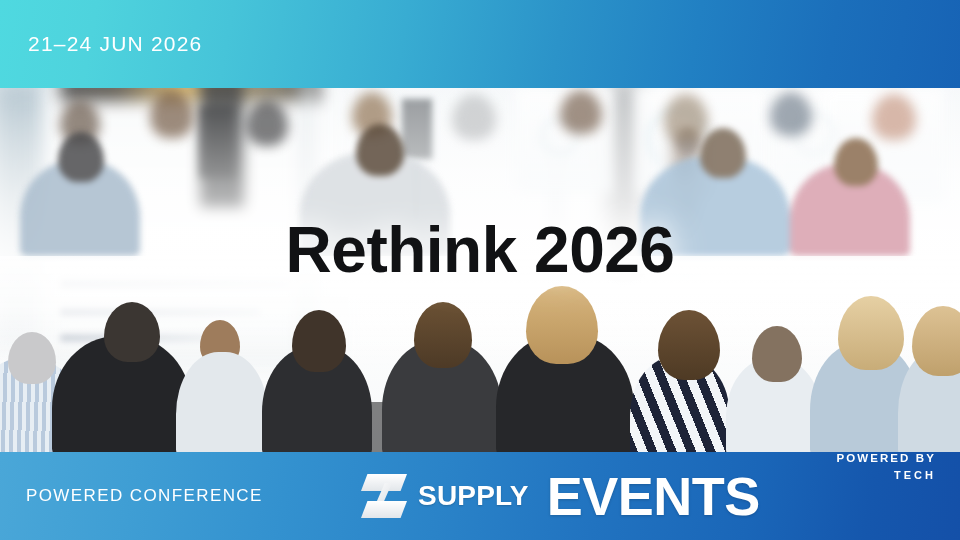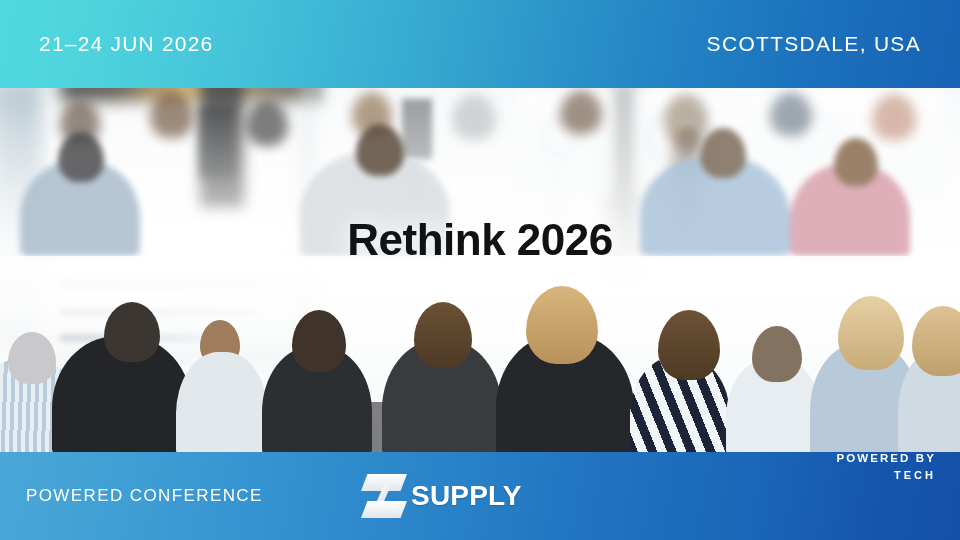--- a/index.html
+++ b/index.html
@@ -16,21 +16,21 @@
   
   .top-bar {
     position:absolute; left:0; top:0;
     width:960px; height:88px;
     background:linear-gradient(100deg,
       #4fd9e0 0%, #4ed3dd 10%, #46c4d9 24%,
       #38acd2 42%, #2b93c9 58%, #2180c3 72%,
       #1b6fbb 86%, #1763b5 100%);
     display:flex; align-items:center;
     justify-content:space-between;
-    padding:0 39px;
+    padding:0 28px;
     z-index:6;
   }
   .top-bar .bar-text {
     color:#ffffff;
     font-size:21px;
     letter-spacing:1.2px;
     font-weight:400;
     white-space:nowrap;
   }
   .top-bar .bar-text.right { letter-spacing:1.3px; }
@@ -166,21 +166,21 @@
     background:linear-gradient(180deg, rgba(255,255,255,.80), rgba(255,255,255,0));
     pointer-events:none;
   }
 
   
   .title-wrap {
     position:absolute; left:0; top:218px; width:960px;
     text-align:center; z-index:4;
   }
   .title {
-    font-size:44px; font-weight:700; color:#111214;
+    font-size:64px; font-weight:700; color:#111214;
     letter-spacing:-0.5px; line-height:1;
     text-shadow:0 0 22px rgba(255,255,255,.95), 0 0 44px rgba(255,255,255,.8);
   }
 
   
   .bottom-bar {
     position:absolute; left:0; bottom:0;
     width:960px; height:88px;
     background:linear-gradient(100deg,
       #4aa7d8 0%, #3f9ed4 14%, #3391cf 30%,
@@ -188,21 +188,21 @@
       #1557ad 90%, #1450a8 100%);
     display:flex; align-items:center;
     z-index:6;
   }
   .bb-left {
     color:#ffffff; font-size:17px; letter-spacing:1.4px;
     padding-left:26px; white-space:nowrap; flex:0 0 auto;
   }
   .lockup {
     position:absolute; left:358px; top:0; height:88px;
-    display:flex; align-items:center; gap:1px;
+    display:flex; align-items:center; gap:8px;
   }
 
   
   .smark { position:relative; width:52px; height:52px; flex:0 0 auto; }
   .smark .bar {
     position:absolute; width:46px; height:17px;
     background:linear-gradient(180deg,#ffffff,#e2e6ea);
     box-shadow:0 1px 2px rgba(0,0,0,.22);
   }
   .smark .bar.top {
@@ -260,21 +260,20 @@
     letter-spacing:3px; align-self:flex-end; margin-top:1px;
   }
 </style>
 </head>
 <body>
 
 <div class="banner">
 
   <div class="top-bar">
     <div class="bar-text left">21–24 JUN 2026</div>
-    <div class="bar-text right">SCOTTSDALE, USA</div>
   </div>
 
   <div class="photo">
     <div class="photo-inner">
 
       <div class="room-base"></div>
       <div class="wall-left"></div>
       <div class="screen"></div>
       <div class="screen-topband"></div>
       <div class="dark-door"></div>
@@ -394,20 +393,21 @@
       <div class="smark">
         <div class="bar top"></div>
         <div class="diag"></div>
         <div class="bar bot"></div>
       </div>
 
       <div class="supply-chaney">
         <span>SUPPLY</span>
       </div>
 
+      <div class="events">EVENTS</div>
     </div>
 
     <div class="powered">
       <div class="powered-label">POWERED BY</div>
       <div class="apollo-tech">TECH</div>
     </div>
   </div>
 </div>
 
 </body></html>

